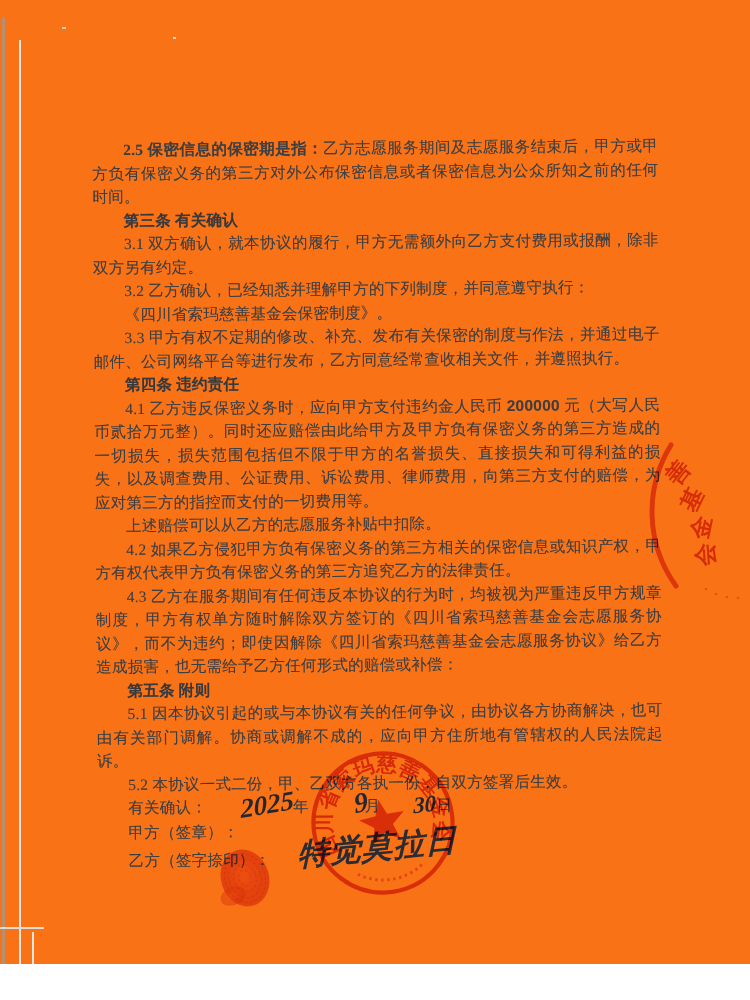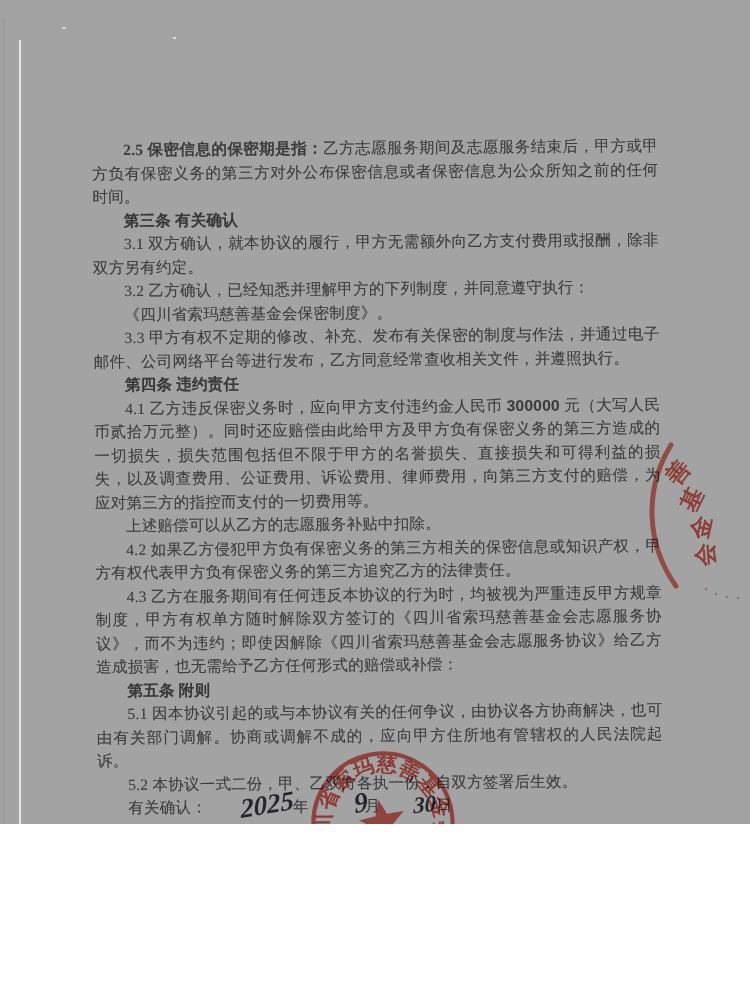--- a/index.html
+++ b/index.html
@@ -1,20 +1,20 @@
 <!DOCTYPE html>
 <html><head>
 <meta charset="utf-8">
 <style>
   html, body { margin: 0; padding: 0; background: #ffffff; }
   .page {
     position: relative;
     width: 750px;
-    height: 824px;
-    background: #a3a3a3;
+    height: 964px;
+    background: #f97316;
     overflow: hidden;
     font-family: "Liberation Serif", "DejaVu Serif", serif;
   }
 
   
   .edge { position: absolute; pointer-events: none; }
   .edge-left-1   { left: 2px;  top: 18px;  width: 3px;  height: 982px; background: #9a9a96; opacity: .75; }
   .edge-left-2   { left: 19px; top: 40px;  width: 2px;  height: 950px; background: #e6e6e2; }
   .edge-bottom-1 { left: 0;    top: 988px; width: 750px; height: 3px;  background: #d6d6d2; }
   .edge-bottom-2 { left: 0;    top: 992px; width: 750px; height: 8px;  background: #6f6f6d; }
@@ -94,21 +94,21 @@
   <div class="edge edge-bottom-2"></div>
 
   <div class="content">
     <p><b class="lead-bold">2.5 保密信息的保密期是指：</b><span>乙方志愿服务期间及志愿服务结束后，甲方或甲方负有保密义务的第三方对外公布保密信息或者保密信息为公众所知之前的任何时间。</span></p>
     <p class="heading">第三条 有关确认</p>
     <p>3.1 双方确认，就本协议的履行，甲方无需额外向乙方支付费用或报酬，除非双方另有约定。</p>
     <p>3.2 乙方确认，已经知悉并理解甲方的下列制度，并同意遵守执行：</p>
     <p>《四川省索玛慈善基金会保密制度》。</p>
     <p>3.3 甲方有权不定期的修改、补充、发布有关保密的制度与作法，并通过电子邮件、公司网络平台等进行发布，乙方同意经常查收相关文件，并遵照执行。</p>
     <p class="heading">第四条 违约责任</p>
-    <p><span>4.1 乙方违反保密义务时，应向甲方支付违约金人民币 </span><b class="num-bold">300000</b><span> 元（大写人民币贰拾万元整）。同时还应赔偿由此给甲方及甲方负有保密义务的第三方造成的一切损失，损失范围包括但不限于甲方的名誉损失、直接损失和可得利益的损失，以及调查费用、公证费用、诉讼费用、律师费用，向第三方支付的赔偿，为应对第三方的指控而支付的一切费用等。</span></p>
+    <p><span>4.1 乙方违反保密义务时，应向甲方支付违约金人民币 </span><b class="num-bold">200000</b><span> 元（大写人民币贰拾万元整）。同时还应赔偿由此给甲方及甲方负有保密义务的第三方造成的一切损失，损失范围包括但不限于甲方的名誉损失、直接损失和可得利益的损失，以及调查费用、公证费用、诉讼费用、律师费用，向第三方支付的赔偿，为应对第三方的指控而支付的一切费用等。</span></p>
     <p>上述赔偿可以从乙方的志愿服务补贴中扣除。</p>
     <p>4.2 如果乙方侵犯甲方负有保密义务的第三方相关的保密信息或知识产权，甲方有权代表甲方负有保密义务的第三方追究乙方的法律责任。</p>
     <p>4.3 乙方在服务期间有任何违反本协议的行为时，均被视为严重违反甲方规章制度，甲方有权单方随时解除双方签订的《四川省索玛慈善基金会志愿服务协议》，而不为违约；即使因解除《四川省索玛慈善基金会志愿服务协议》给乙方造成损害，也无需给予乙方任何形式的赔偿或补偿：</p>
     <p class="heading">第五条 附则</p>
     <p>5.1 因本协议引起的或与本协议有关的任何争议，由协议各方协商解决，也可由有关部门调解。协商或调解不成的，应向甲方住所地有管辖权的人民法院起诉。</p>
     <p>5.2 本协议一式二份，甲、乙双方各执一份，自双方签署后生效。</p>
 
     <p class="sig-date">
       <span>有关确认：</span><span class="hand hand-year">2025</span><span>年</span><span class="hand hand-month">9</span><span>月</span><span class="hand hand-day">30</span><span>日</span>
     </p>

